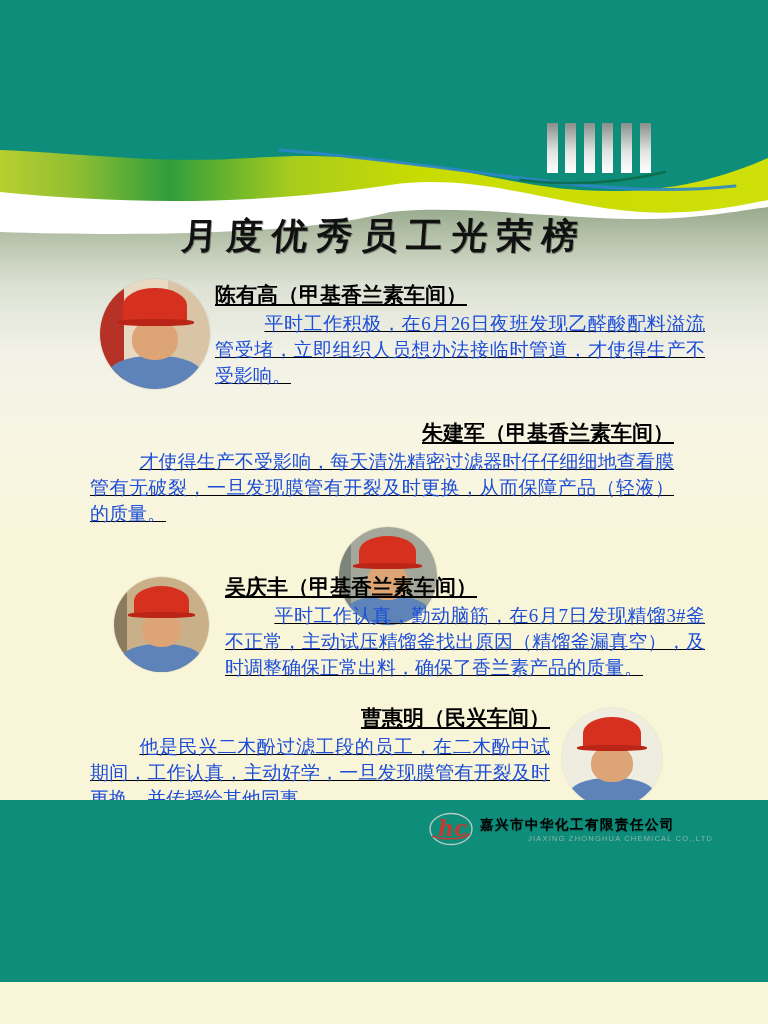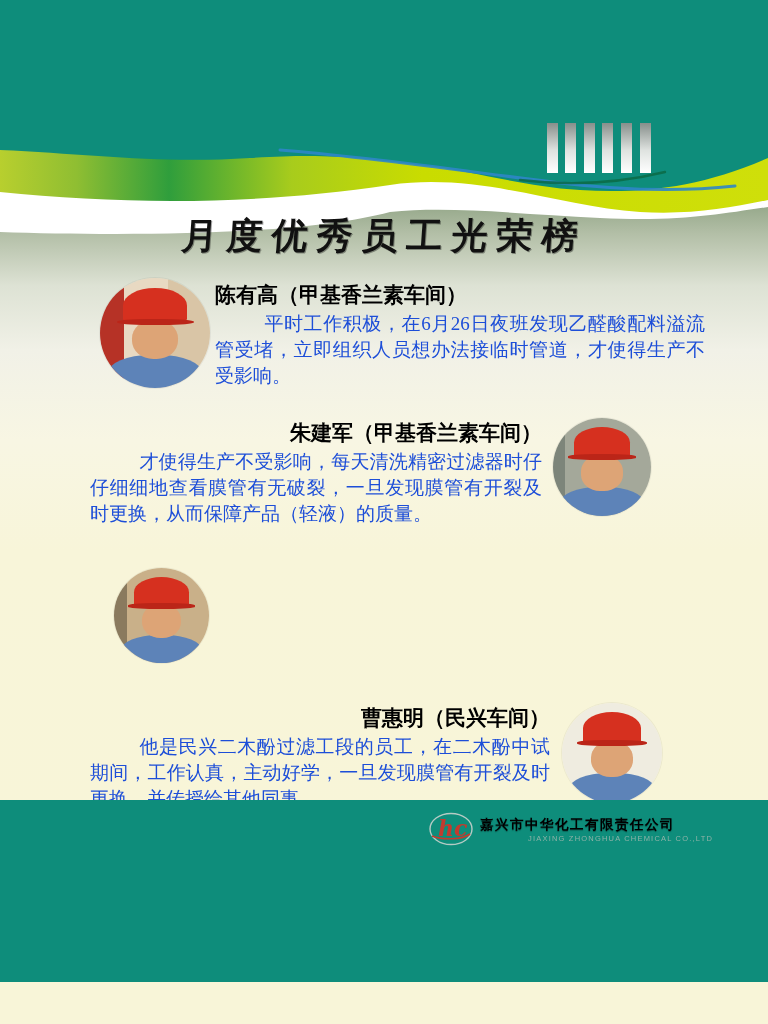--- a/index.html
+++ b/index.html
@@ -16,29 +16,29 @@
   .header-wave{position:absolute;left:0;top:0;width:768px;height:250px;}
   .header-wave svg{display:block;}
 
   
   .poster-title{position:absolute;left:0;top:212px;width:768px;text-align:center;
     font-size:36px;font-weight:700;letter-spacing:9px;color:#111;
     font-family:"DejaVu Serif","Liberation Serif",serif;
     transform:skewX(-4deg);text-shadow:1px 1px 0 rgba(0,0,0,.35);}
 
   
-  .entry{position:absolute;display:flex;align-items:flex-start;}
+  .entry{position:absolute;display:flex;align-items:center;text-decoration:underline;}
   .entry .col{flex:1;min-width:0;}
   .entry .name{font-size:21px;font-weight:700;color:#000;line-height:26px;margin:2px 0 3px 0;}
   .entry.photo-right .name{text-align:right;}
   .entry p{margin:0;font-size:19px;line-height:26px;color:#1d4ed8;
            text-align:justify;text-justify:inter-ideograph;text-indent:2.6em;}
 
   #entry-0{left:63px;right:63px;top:280px;}
-  #entry-1{left:90px;right:117px;top:418px;}
+  #entry-1{left:90px;right:94px;top:418px;flex-direction:column;}
   #entry-2{left:63px;right:63px;top:572px;}
   #entry-3{left:90px;right:106px;top:703px;}
 
   
   .photo{position:relative;border-radius:50%;overflow:hidden;flex:0 0 auto;
          box-shadow:0 0 0 1px rgba(0,0,0,.05);}
   #entry-0 .photo{width:110px;height:110px;margin:-2px 5px 0 37px;}
   #entry-1 .photo{width:98px;height:98px;margin:0 0 0 11px;}
   #entry-2 .photo{width:95px;height:95px;margin:-4px 16px 0 51px;}
   #entry-3 .photo{width:100px;height:100px;margin:0 0 0 12px;}
@@ -145,20 +145,24 @@
   </div>
 
   <div class="entry photo-left" id="entry-2">
     <div class="photo">
       <div class="bg"></div>
       <div class="shirt"></div>
       <div class="face"></div>
       <div class="helmet"></div>
       <div class="brim"></div>
     </div>
+    <div class="col">
+      <div class="name">吴庆丰（甲基香兰素车间）</div>
+      <p>平时工作认真，勤动脑筋，在6月7日发现精馏3#釜不正常，主动试压精馏釜找出原因（精馏釜漏真空），及时调整确保正常出料，确保了香兰素产品的质量。</p>
+    </div>
   </div>
 
   <div class="entry photo-right" id="entry-3">
     <div class="col">
       <div class="name">曹惠明（民兴车间）</div>
       <p>他是民兴二木酚过滤工段的员工，在二木酚中试期间，工作认真，主动好学，一旦发现膜管有开裂及时更换，并传授给其他同事。</p>
     </div>
     <div class="photo">
       <div class="bg"></div>
       <div class="shirt"></div>

